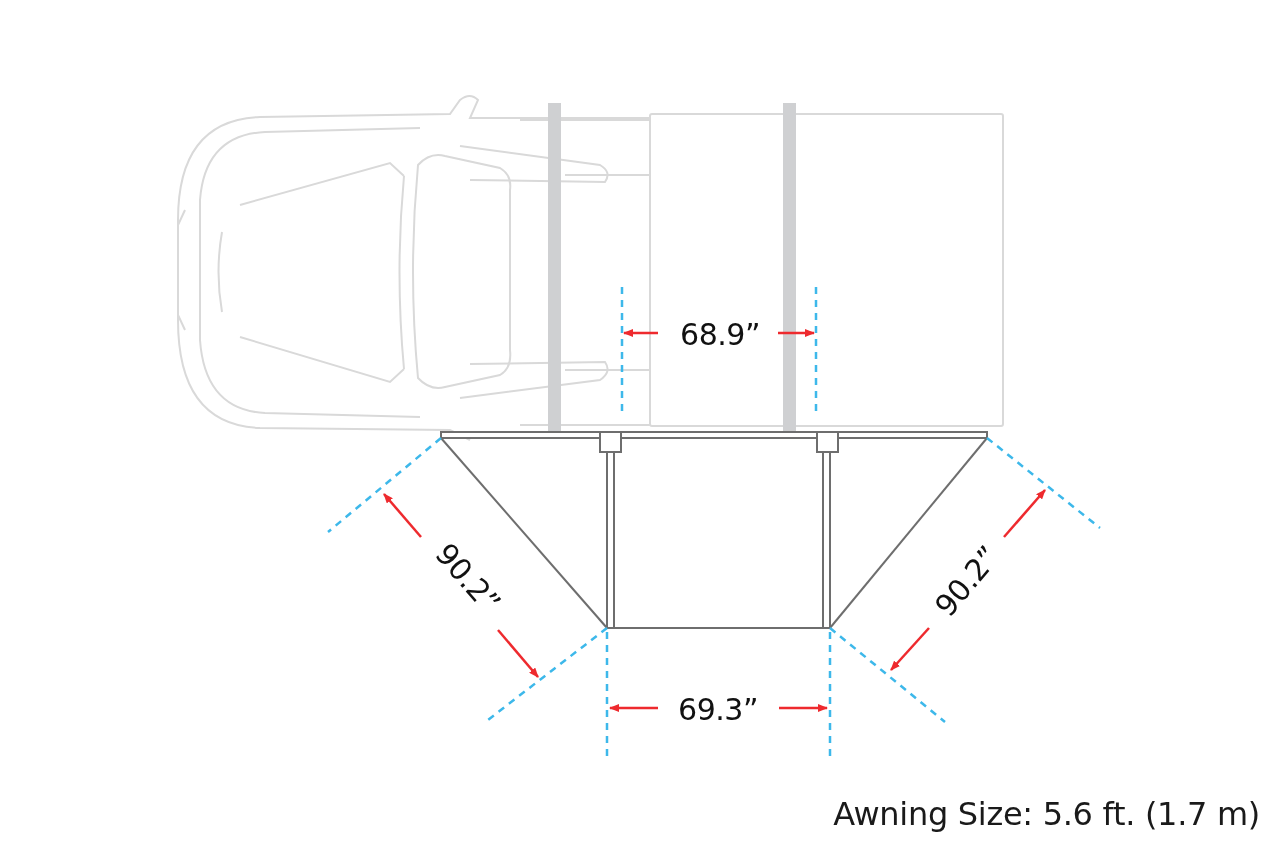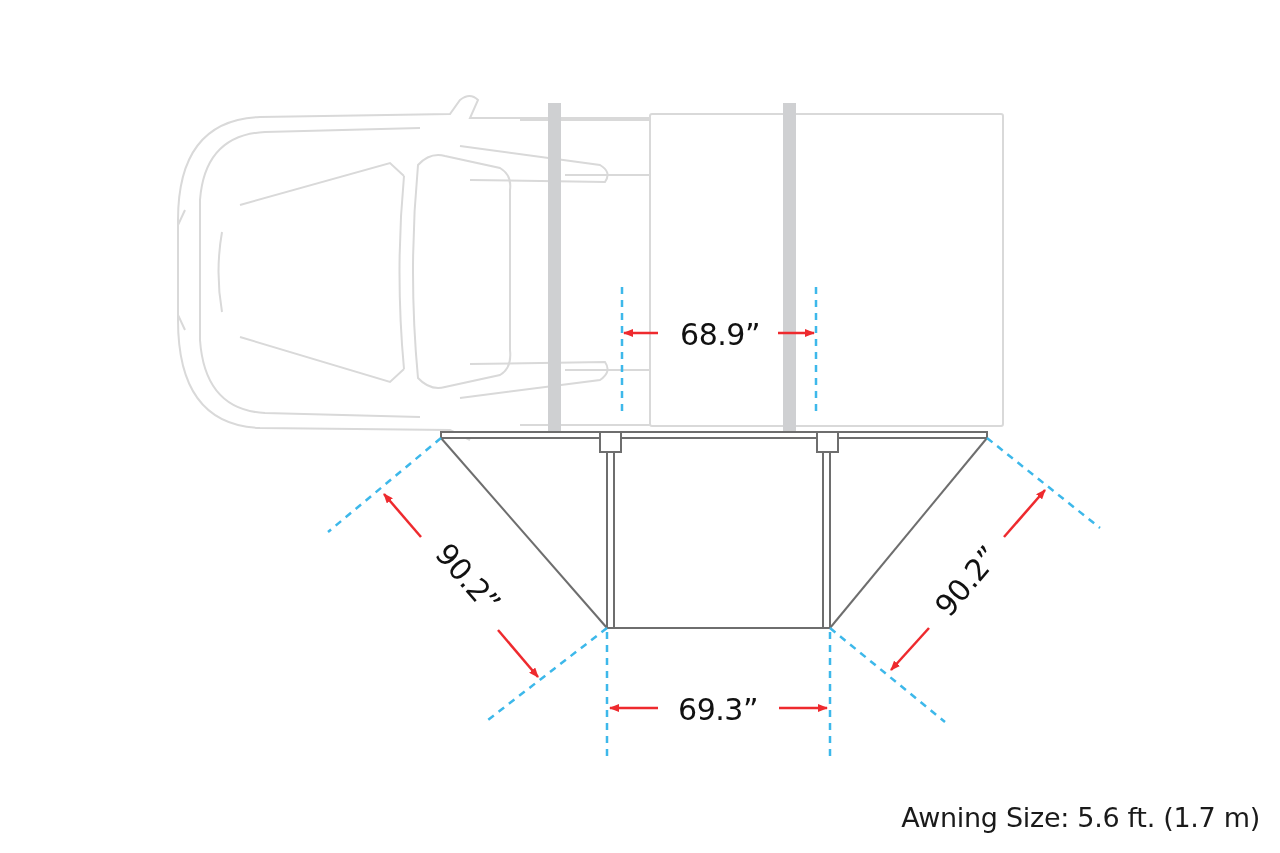--- a/index.html
+++ b/index.html
@@ -1,21 +1,21 @@
 <!DOCTYPE html>
 <html><head>
   <meta charset="utf-8">
   <style>
     html, body { margin: 0; padding: 0; background: #ffffff; }
     body { width: 1280px; height: 853px; position: relative; overflow: hidden; }
     #diagram { position: absolute; left: 0; top: 0; width: 1280px; height: 853px; }
     .dim-text { font-family: "DejaVu Sans", sans-serif; font-size: 30px; fill: #111111; letter-spacing: -0.5px; }
     .caption {
       position: absolute; right: 20px; bottom: 20px;
-      font-family: "DejaVu Sans", sans-serif; font-size: 27px; color: #1a1a1a;
+      font-family: "DejaVu Sans", sans-serif; font-size: 32px; color: #1a1a1a;
       letter-spacing: -0.3px; white-space: nowrap;
     }
   </style>
 </head>
 <body>
 
 <svg id="diagram" viewBox="0 0 1280 853" xmlns="http://www.w3.org/2000/svg">
   <defs>
     <marker id="arrowhead" markerWidth="10" markerHeight="8" refX="9" refY="4" orient="auto" markerUnits="userSpaceOnUse">
       <path d="M0,0 L10,4 L0,8 Z" fill="#ee2a2e"></path>

